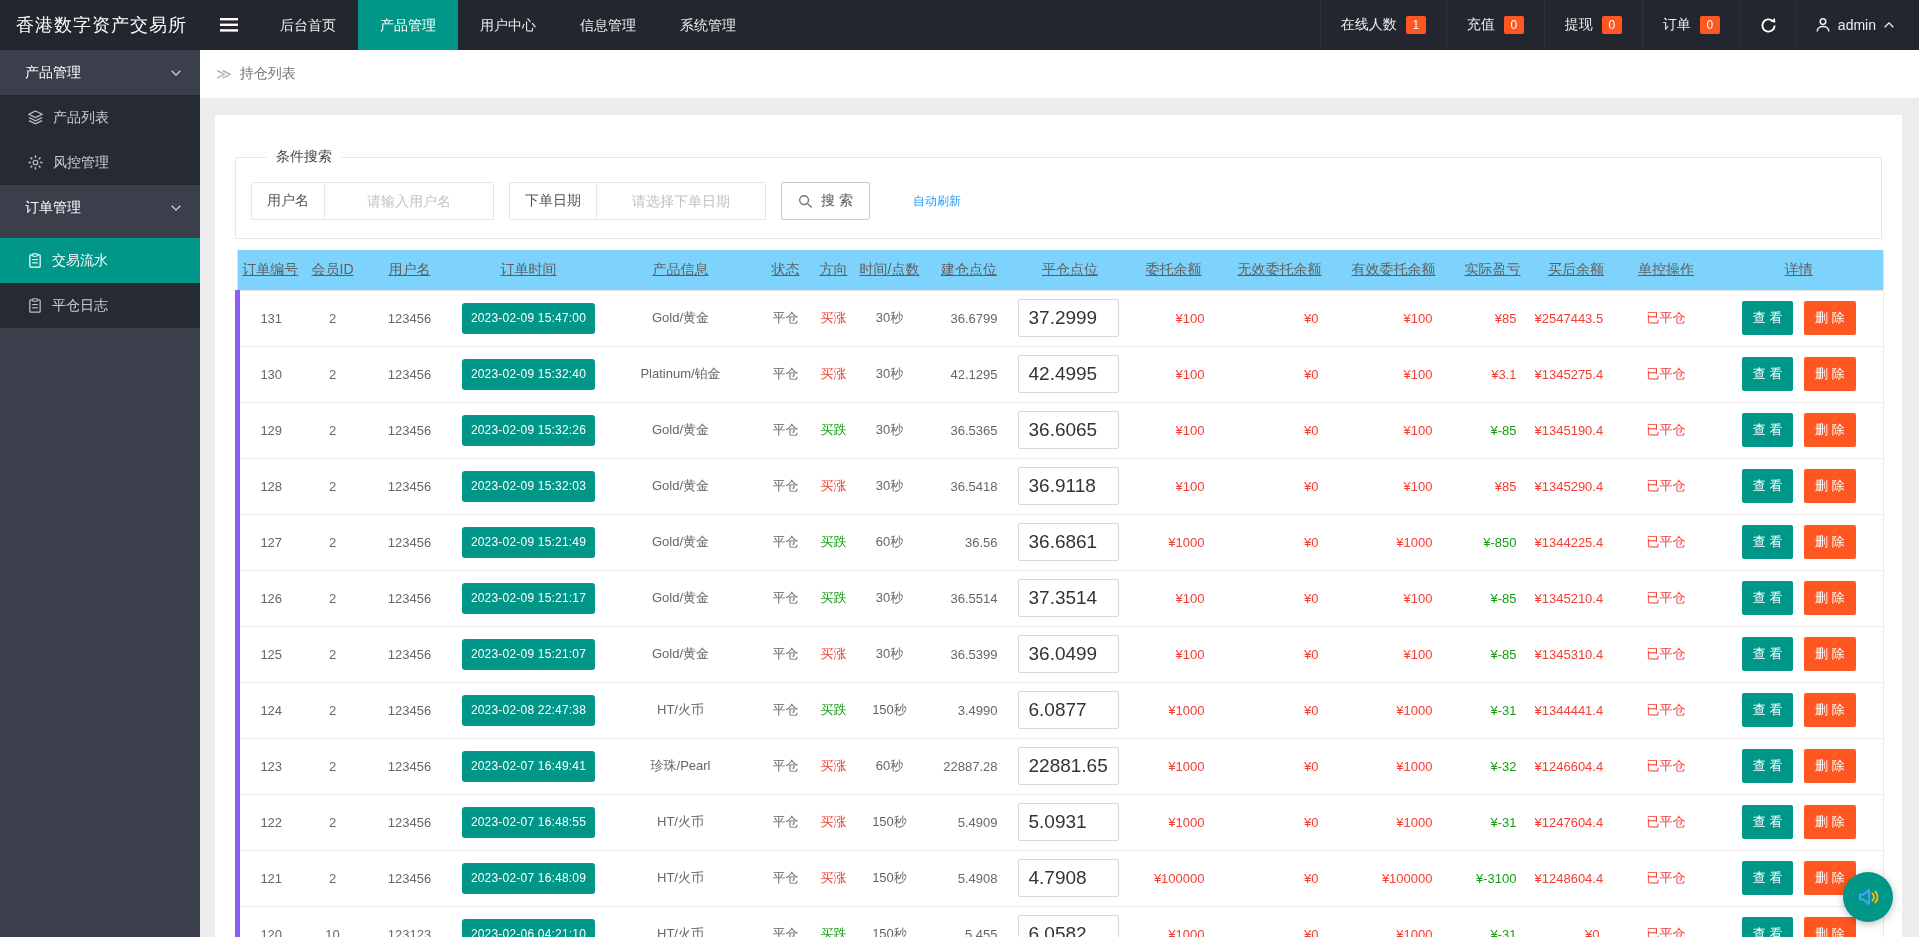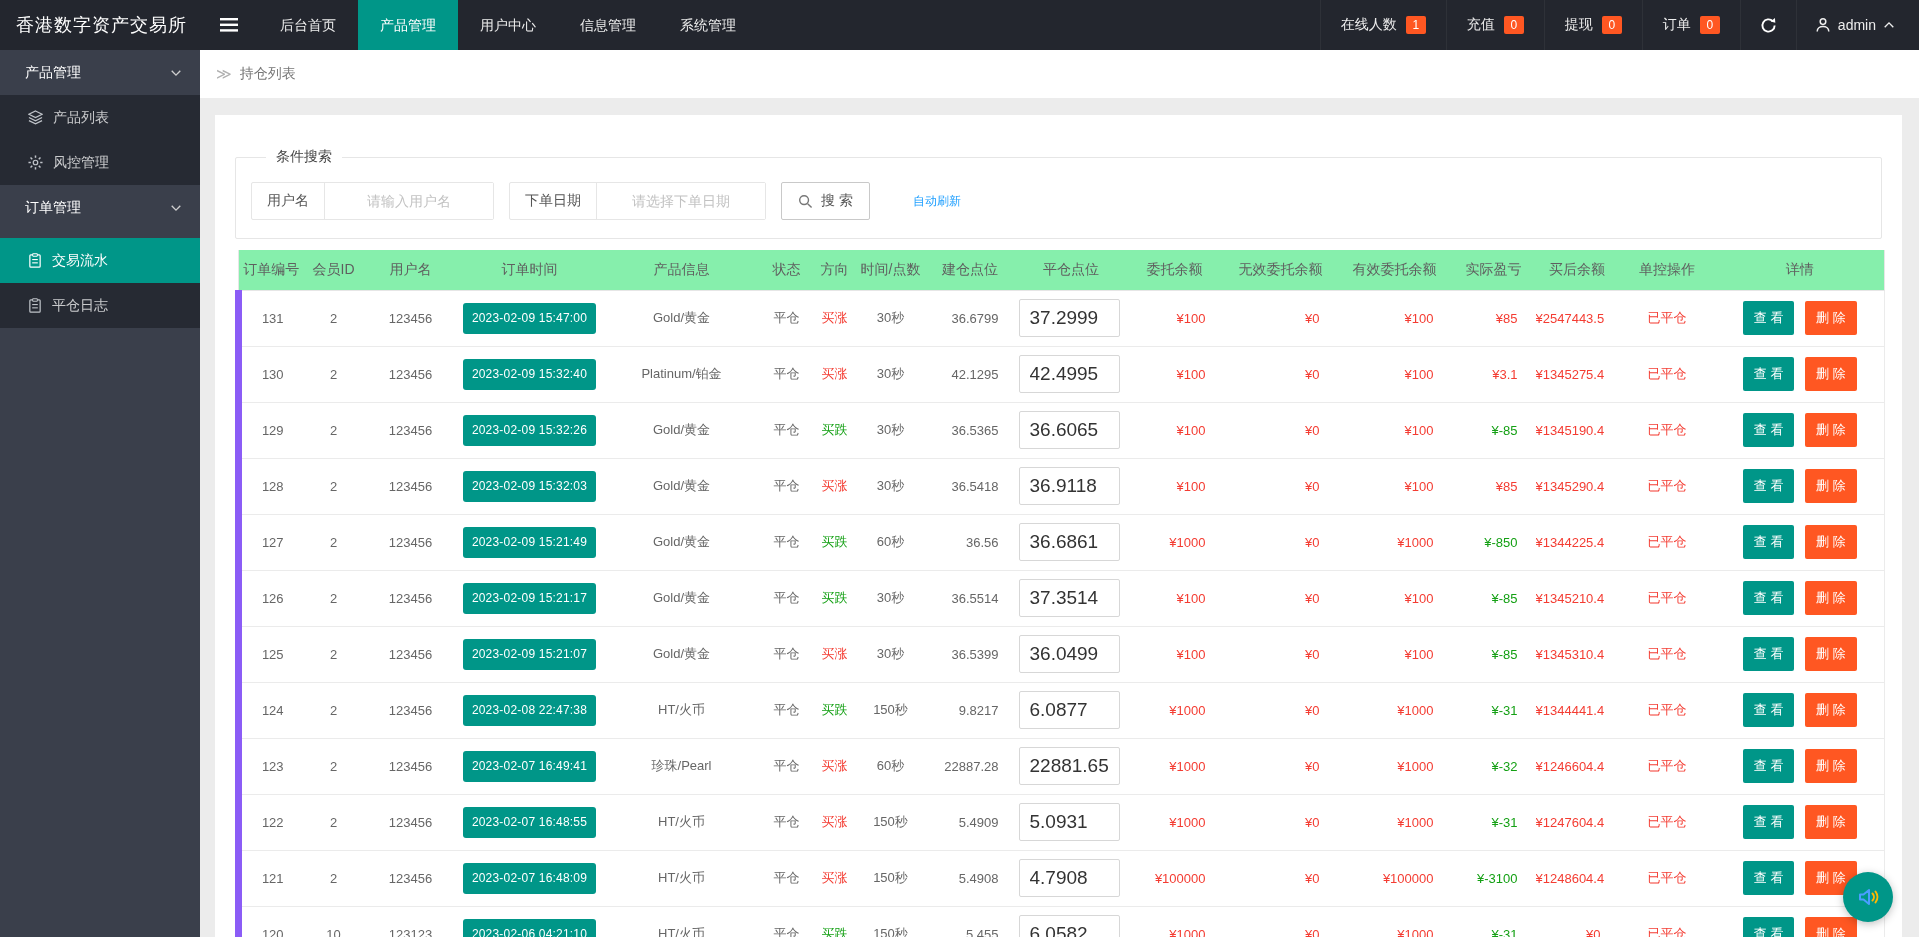--- a/index.html
+++ b/index.html
@@ -35,23 +35,23 @@
   legend{ margin-left:15px; padding:0 10px; font-size:14px; color:#444;}
   .search-row{ display:flex; align-items:center; gap:15px;}
   .inp-group{ display:flex; height:38px; border:1px solid #e6e6e6; border-radius:2px; background:#fff;}
   .inp-label{ display:flex; align-items:center; padding:0 15px; border-right:1px solid #e6e6e6; color:#555; font-size:14px; white-space:nowrap;}
   .inp-group input{ border:none; outline:none; width:168px; padding:0 12px; font-size:14px; color:#666; font-family:inherit;text-align:center;}
   .inp-group input::placeholder{ color:#c2c2c2;}
   .btn-search{ height:38px; display:flex; align-items:center; gap:8px; background:#fff; border:1px solid #c9c9c9; border-radius:2px; padding:0 16px; font-size:14px; color:#555; cursor:pointer; font-family:inherit;}
   .auto-refresh{ color:var(--link); font-size:12px; text-decoration:none; cursor:pointer;margin-left:28px;}
   
   table{ width:100%; margin-top:11px; border-collapse:collapse; table-layout:fixed;}
-  thead th{ height:40px; background:#86efac; font-weight:normal; font-size:14px; color:#5f5f5f; border-bottom:1px solid #e6e6e6; overflow:hidden; white-space:nowrap;}
+  thead th{ height:40px; background:#7dd3fc; font-weight:normal; font-size:14px; color:#5f5f5f; border-bottom:1px solid #e6e6e6; overflow:hidden; white-space:nowrap;text-decoration:underline;}
   tbody td{ height:56px; font-size:13px; color:#666; border-bottom:1px solid #ebebeb; text-align:center; overflow:hidden; white-space:nowrap;}
-  tbody tr td:first-child{ border-left:7px solid #8b5cf6;}
+  tbody tr td:first-child{ border-left:5px solid #8b5cf6;}
   tbody tr td:last-child{ border-right:1px solid #ebebeb;}
   thead th:first-child{ border-left:1px solid #e6e6e6;}
   thead th:last-child{ border-right:1px solid #e6e6e6;}
   col.c1{width:65px} col.c2{width:60px} col.c3{width:94px} col.c4{width:144px} col.c5{width:160px}
   col.c6{width:50px} col.c7{width:46px} col.c8{width:66px} col.c9{width:93px} col.c10{width:109px}
   col.c11{width:98px} col.c12{width:114px} col.c13{width:114px} col.c14{width:84px} col.c15{width:83px}
   col.c16{width:97px} col.c17{width:169px}
   td.num{ text-align:right; padding-right:18px;}
   td.inp-cell{ text-align:left; padding-left:2px;}
   .time-badge{ display:inline-block; background:var(--accent); color:#fff; font-size:12px; line-height:17px; padding:7px 9px; border-radius:3px; cursor:pointer; letter-spacing:.2px;}
@@ -433,21 +433,21 @@
 
   <tr>
     <td>124</td>
     <td>2</td>
     <td>123456</td>
     <td><span class="time-badge">2023-02-08 22:47:38</span></td>
     <td>HT/火币</td>
     <td>平仓</td>
     <td class="c-green">买跌</td>
     <td>150秒</td>
-    <td class="num">9.8217</td>
+    <td class="num">3.4990</td>
     <td class="inp-cell"><input class="close-input" value="6.0877" style=""></td>
     <td class="num c-red">¥1000</td>
     <td class="num c-red">¥0</td>
     <td class="num c-red">¥1000</td>
     <td class="num c-green">¥-31</td>
     <td class="num c-red">¥1344441.4</td>
     <td class="c-red">已平仓</td>
     <td>
       <button class="btn-view">查 看</button>
       <button class="btn-del">删 除</button>

